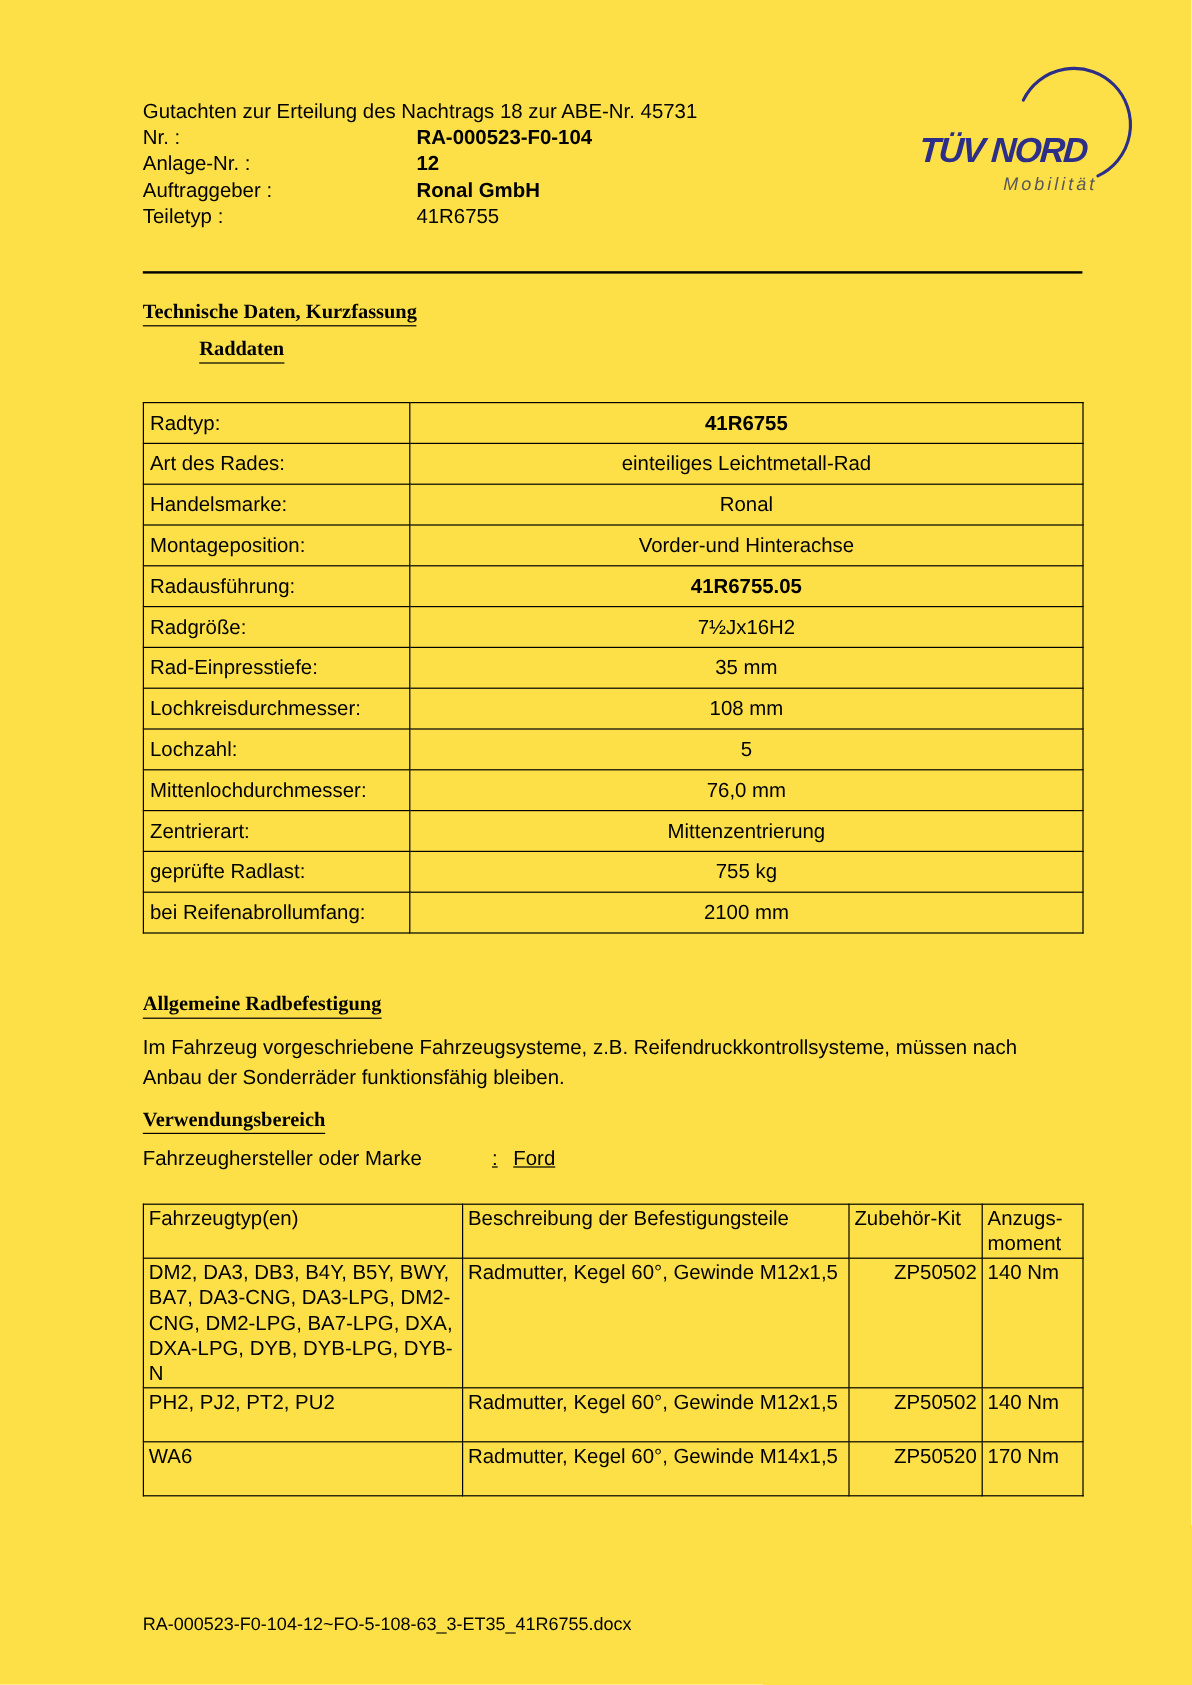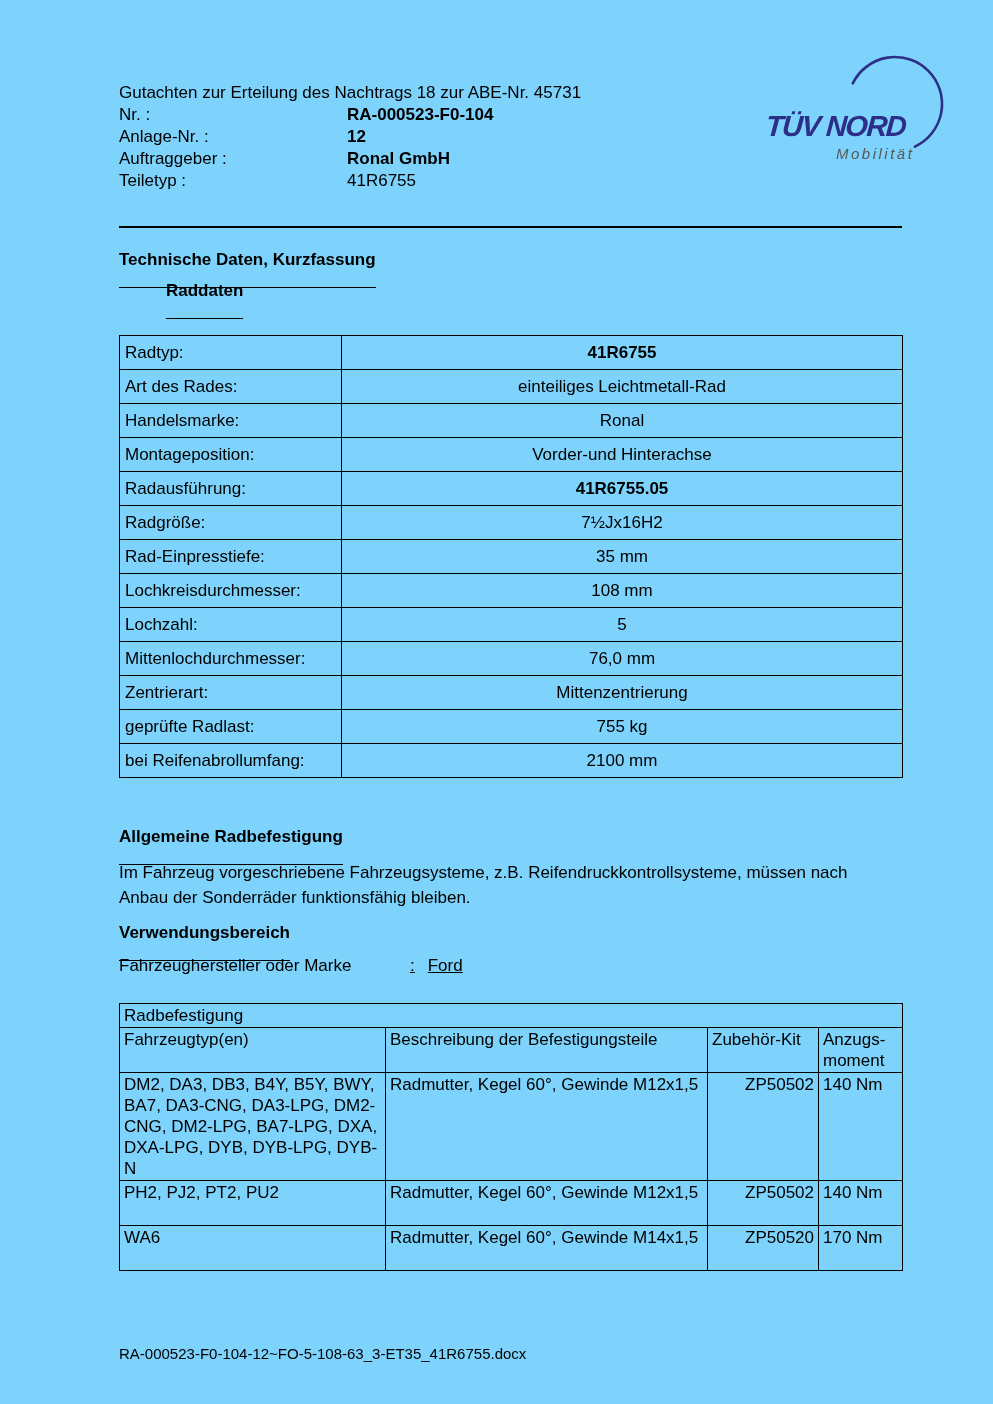--- a/index.html
+++ b/index.html
@@ -5,21 +5,21 @@
   * { margin: 0; padding: 0; box-sizing: border-box; }
   html, body { background: #ffffff; }
   body {
     font-family: "Liberation Sans", "DejaVu Sans", sans-serif;
     color: #000;
   }
   .page {
     position: relative;
     width: 993px;
     height: 1404px;
-    background: #7dd3fc;
+    background: #fde047;
     overflow: hidden;
   }
 
   
   .doc-header {
     position: absolute;
     left: 119px;
     top: 82px;
     font-size: 17px;
     line-height: 22px;
@@ -77,21 +77,22 @@
   .section-heading {
     position: absolute;
     left: 119px;
     font-size: 17px;
     font-weight: bold;
     white-space: nowrap;
   }
   .section-heading span {
     display: inline-block;
     border-bottom: 1.8px solid #000;
-    padding-bottom: 17px;
+    padding-bottom: 1px;
+    font-family: Liberation Serif, serif;
   }
   .h-technische { top: 250px; }
   .h-raddaten   { top: 281px; margin-left: 47px; }
   .h-allgemein  { top: 827px; }
   .h-verwendung { top: 923px; }
 
   
   table { border-collapse: collapse; table-layout: fixed; }
   .raddaten-table {
     position: absolute;
@@ -273,23 +274,20 @@
   </div>
 
   <table class="befestigung-table">
     <colgroup>
       <col style="width:266px">
         <col style="width:322px">
         <col style="width:111px">
         <col style="width:84px">
     </colgroup>
     <tbody>
-      <tr>
-        <td class="caption-cell" colspan="4">Radbefestigung</td>
-      </tr>
       <tr class="head-row">
         <td>Fahrzeugtyp(en)</td>
         <td>Beschreibung der Befestigungsteile</td>
         <td>Zubehör-Kit</td>
         <td>Anzugs-moment</td>
       </tr>
       <tr class="body-row-0">
         <td>DM2, DA3, DB3, B4Y, B5Y, BWY, BA7, DA3-CNG, DA3-LPG, DM2-CNG, DM2-LPG, BA7-LPG, DXA, DXA-LPG, DYB, DYB-LPG, DYB-N</td>
         <td>Radmutter, Kegel 60°, Gewinde M12x1,5</td>
         <td class="kit-cell">ZP50502</td>

